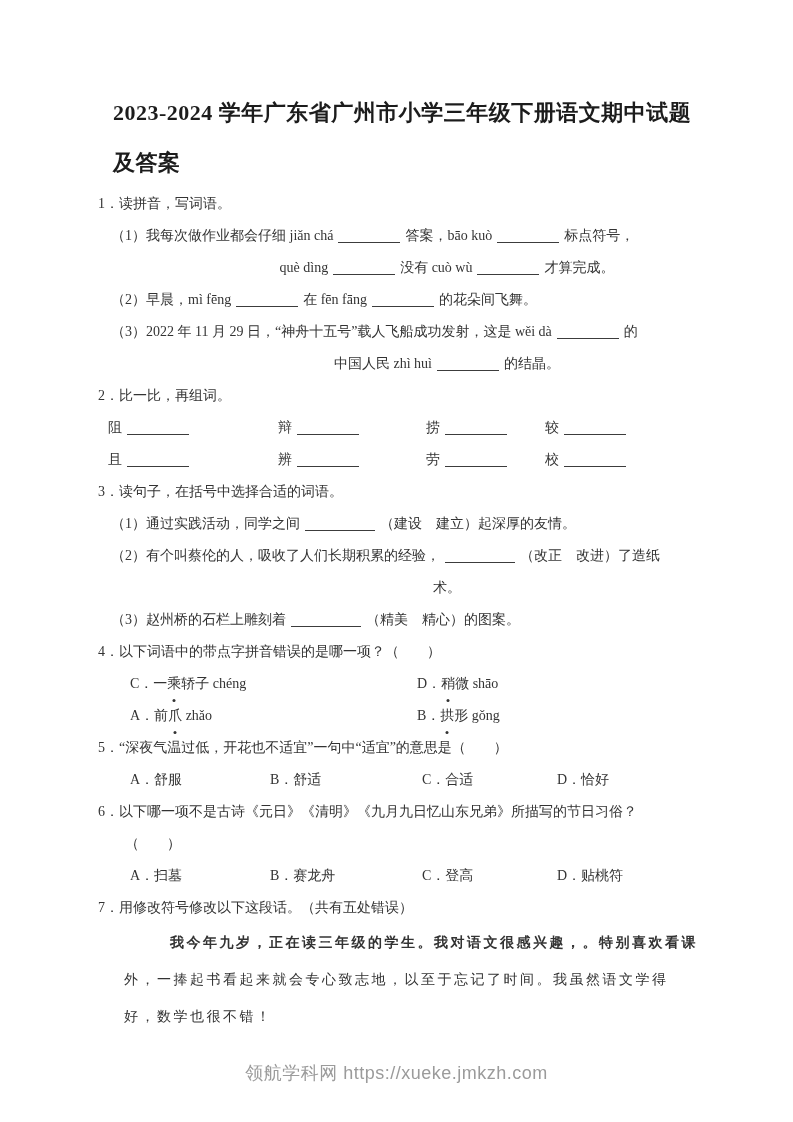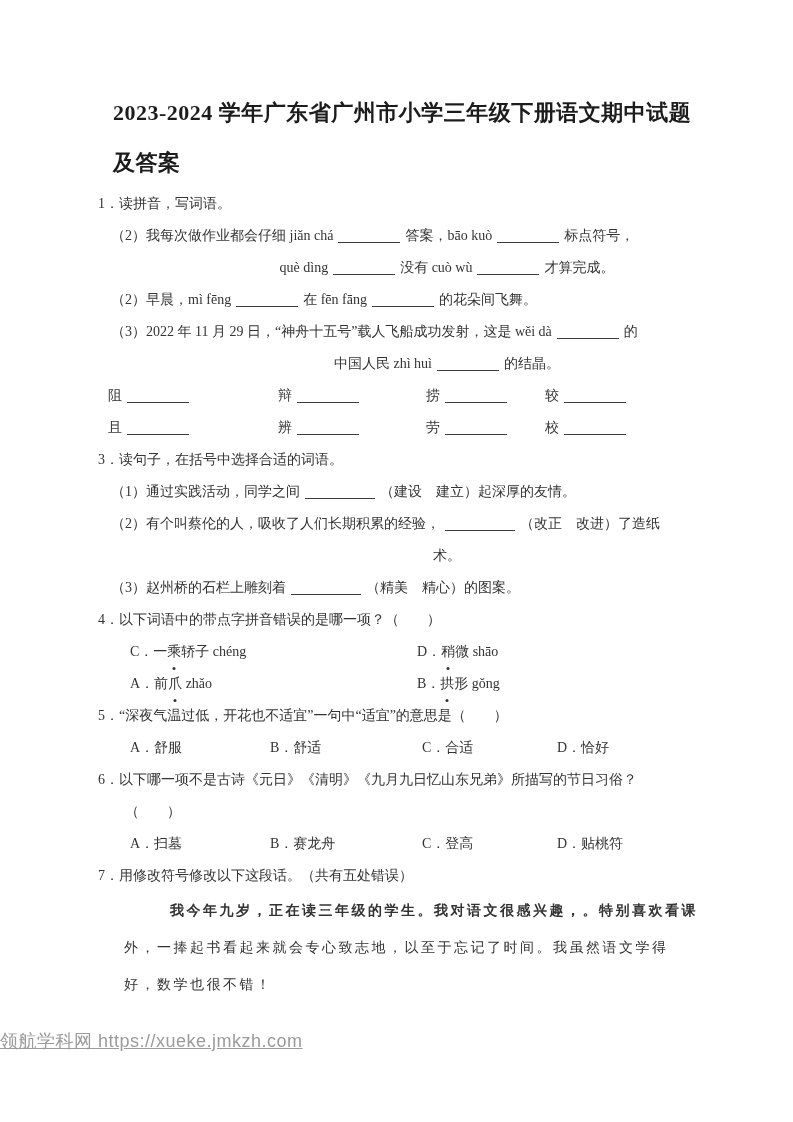--- a/index.html
+++ b/index.html
@@ -51,51 +51,52 @@
     position:absolute;
     left:50%;bottom:-2px;
     width:3px;height:3px;
     border-radius:50%;
     background:#333333;
     transform:translateX(-50%);
   }
   .footer{
     margin:26px 0 0 -98px;
     width:793px;
+    text-align:center;
     font-family:"Liberation Sans","DejaVu Sans",sans-serif;
     font-size:18px;
     color:#9b9b9b;
     letter-spacing:0.5px;
-    text-decoration:underline;
   }
 </style>
 </head>
 <body>
 
 <div class="page">
 
   <h1 class="title"><span>2023-2024 学年广东省广州市小学三年级下册语文期中试题</span><br><span>及答案</span></h1>
 
   <div class="line"><span>1．读拼音，写词语。</span></div>
   <div class="line sub">
-    <span>（2）我每次做作业都会仔细 jiǎn chá</span><span class="blank"></span><span>答案，bāo kuò</span><span class="blank"></span><span>标点符号，</span>
+    <span>（1）我每次做作业都会仔细 jiǎn chá</span><span class="blank"></span><span>答案，bāo kuò</span><span class="blank"></span><span>标点符号，</span>
   </div>
   <div class="line cont">
     <span>què dìng</span><span class="blank"></span><span>没有 cuò wù</span><span class="blank"></span><span>才算完成。</span>
   </div>
   <div class="line sub">
     <span>（2）早晨，mì fēng</span><span class="blank"></span><span>在 fēn fāng</span><span class="blank"></span><span>的花朵间飞舞。</span>
   </div>
   <div class="line sub">
     <span>（3）2022 年 11 月 29 日，“神舟十五号”载人飞船成功发射，这是 wěi dà</span><span class="blank"></span><span>的</span>
   </div>
   <div class="line cont">
     <span>中国人民 zhì huì</span><span class="blank"></span><span>的结晶。</span>
   </div>
 
+  <div class="line"><span>2．比一比，再组词。</span></div>
   <div class="line">
     <span class="cell" style="left:10px"><span>阻</span><span class="blank"></span></span>
     <span class="cell" style="left:180px"><span>辩</span><span class="blank"></span></span>
     <span class="cell" style="left:328px"><span>捞</span><span class="blank"></span></span>
     <span class="cell" style="left:447px"><span>较</span><span class="blank"></span></span>
   </div>
   <div class="line">
     <span class="cell" style="left:10px"><span>且</span><span class="blank"></span></span>
     <span class="cell" style="left:180px"><span>辨</span><span class="blank"></span></span>
     <span class="cell" style="left:328px"><span>劳</span><span class="blank"></span></span>

